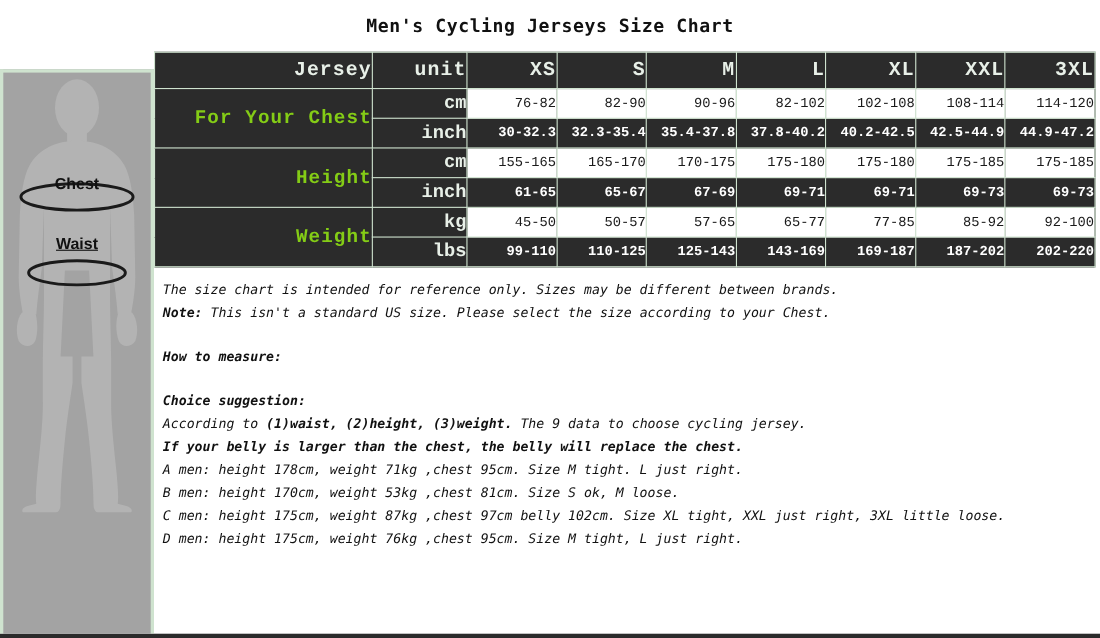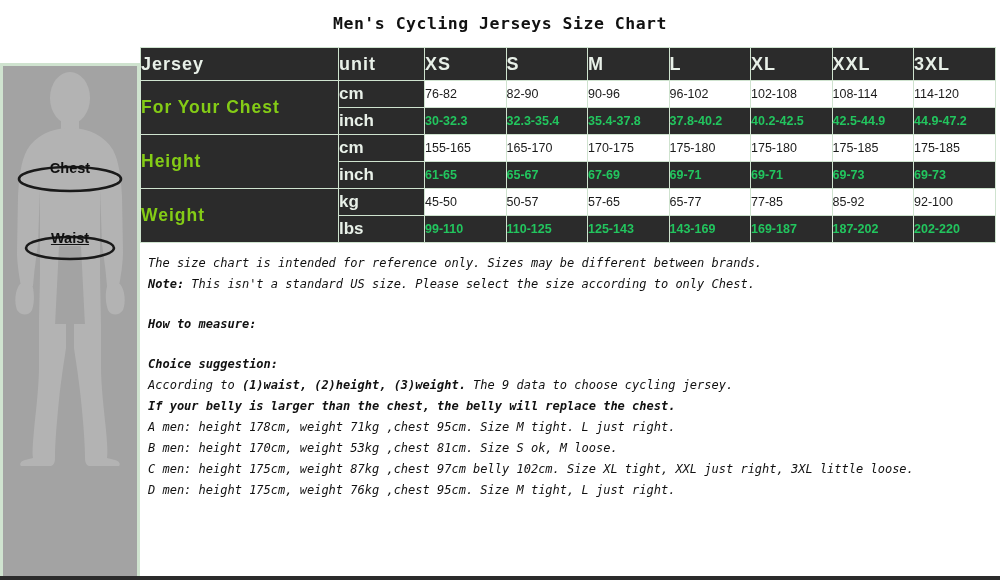--- a/index.html
+++ b/index.html
@@ -76,21 +76,21 @@
     font-family: "Liberation Sans", sans-serif;
     font-weight: bold;
     font-size: 14.5px;
     color: #111111;
     text-align: center;
     width: 100%;
     left: 0;
     pointer-events: none;
   }
   .fig-label.chest { top: 94px; }
-  .fig-label.waist { top: 164px; text-decoration: underline; }
+  .fig-label.waist { top: 148px; text-decoration: underline; }
 
   
   .content {
     flex: 1 1 auto;
     height: 529px;
     position: relative;
     background: #ffffff;
     box-sizing: border-box;
   }
   
@@ -103,23 +103,23 @@
   }
   table.size-chart col.c-label { width: 198px; }
   table.size-chart col.c-unit  { width: 86px; }
   table.size-chart col.c-size  { width: 81.5px; }
 
   table.size-chart td,
   table.size-chart th {
     border: 1px solid #cfe3cf;
     padding: 0;
     margin: 0;
-    text-align: left;
+    text-align: right;
     vertical-align: middle;
-    font-family: Liberation Sans, sans-serif;
+    font-family: Liberation Mono, monospace;
   }
   
   .hdr-cell {
     background: #2b2b2b;
     color: #e8f0e8;
     font-size: 18px;
     font-weight: bold;
     height: 32px;
     letter-spacing: 1px;
   }
@@ -146,21 +146,21 @@
     font-size: 12.5px;
   }
   .data-cell.light {
     background: #ffffff;
     color: #1a1a1a;
     font-weight: normal;
     margin-top: 44px;
   }
   .data-cell.dark {
     background: #2b2b2b;
-    color: #22c55e;
+    color: #ffffff;
     font-weight: bold;
   }
 
   
   .notes {
     padding: 10px 0 0 8px;
     font-family: "DejaVu Sans Mono", monospace;
     font-size: 12px;
     color: #111111;
     line-height: 21px;
@@ -287,21 +287,21 @@
           </tr>
         </thead>
         <tbody>
 
           <tr>
             <td class="rowlabel" rowspan="2">For Your Chest</td>
             <td class="unit-cell">cm</td>
             <td class="data-cell light">76-82</td>
             <td class="data-cell light">82-90</td>
             <td class="data-cell light">90-96</td>
-            <td class="data-cell light">96-102</td>
+            <td class="data-cell light">82-102</td>
             <td class="data-cell light">102-108</td>
             <td class="data-cell light">108-114</td>
             <td class="data-cell light">114-120</td>
           </tr>
 
           <tr>
             <td class="unit-cell">inch</td>
             <td class="data-cell dark">30-32.3</td>
             <td class="data-cell dark">32.3-35.4</td>
             <td class="data-cell dark">35.4-37.8</td>
@@ -354,21 +354,21 @@
             <td class="data-cell dark">143-169</td>
             <td class="data-cell dark">169-187</td>
             <td class="data-cell dark">187-202</td>
             <td class="data-cell dark">202-220</td>
           </tr>
         </tbody>
       </table>
 
       <div class="notes">
         <p>The size chart is intended for reference only. Sizes may be different between brands.</p>
-        <p><span class="b">Note:</span><span> This isn't a standard US size. Please select the size according to only Chest.</span></p>
+        <p><span class="b">Note:</span><span> This isn't a standard US size. Please select the size according to your Chest.</span></p>
         <div class="spacer"></div>
         <p class="b">How to measure:</p>
         <div class="spacer"></div>
         <p class="b">Choice suggestion:</p>
         <p><span>According to </span><span class="b">(1)waist, (2)height, (3)weight.</span><span> The 9 data to choose cycling jersey.</span></p>
         <p class="b">If your belly is larger than the chest, the belly will replace the chest.</p>
         <p>A men: height 178cm, weight 71kg ,chest 95cm. Size M tight. L just right.</p>
         <p>B men: height 170cm, weight 53kg ,chest 81cm. Size S ok, M loose.</p>
         <p class="wrap">C men: height 175cm, weight 87kg ,chest 97cm belly 102cm. Size XL tight, XXL just right, 3XL little loose.</p>
         <p>D men: height 175cm, weight 76kg ,chest 95cm. Size M tight, L just right.</p>

